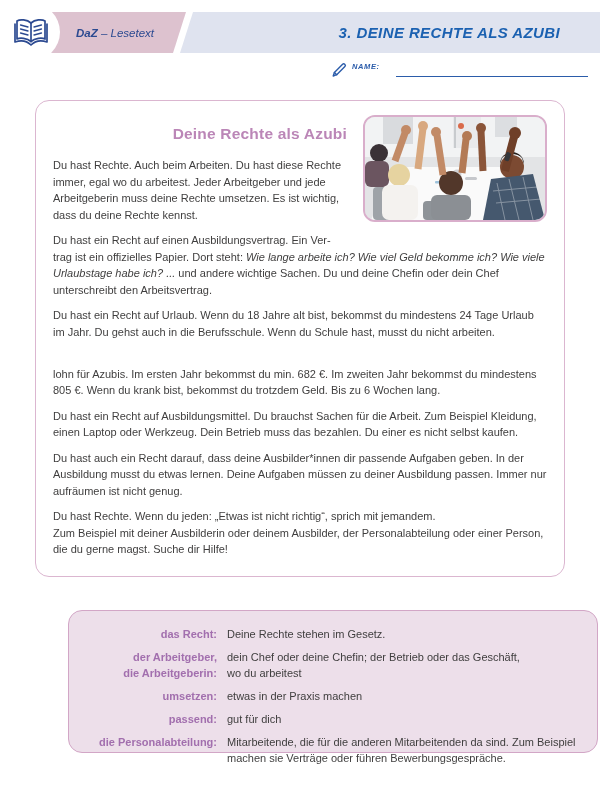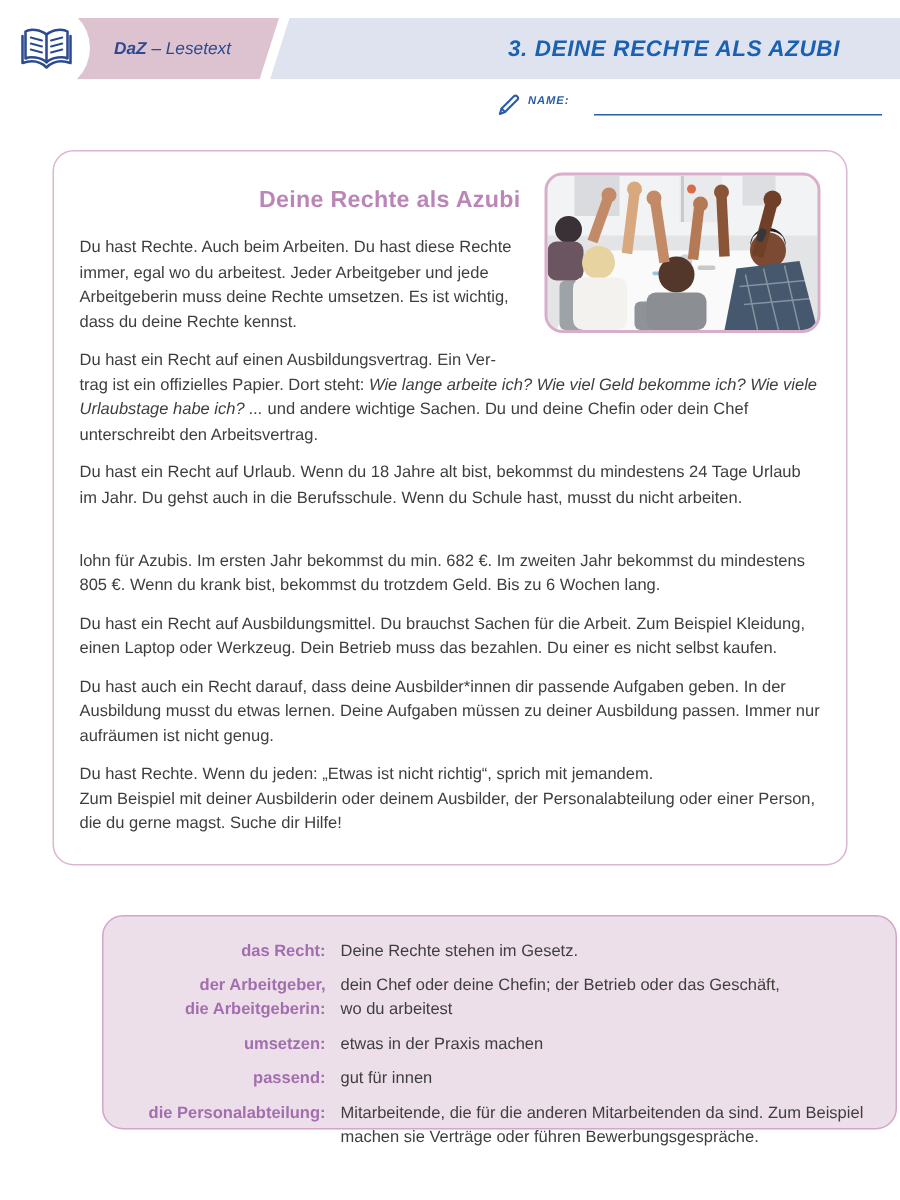--- a/index.html
+++ b/index.html
@@ -143,19 +143,19 @@
 
   <div class="gloss-box">
     <div class="gloss-grid">
         <div class="gloss-term">das Recht:</div>
         <div class="gloss-def">Deine Rechte stehen im Gesetz.</div>
         <div class="gloss-term">der Arbeitgeber,<br>die Arbeitgeberin:</div>
         <div class="gloss-def">dein Chef oder deine Chefin; der Betrieb oder das Geschäft,<br>wo du arbeitest</div>
         <div class="gloss-term">umsetzen:</div>
         <div class="gloss-def">etwas in der Praxis machen</div>
         <div class="gloss-term">passend:</div>
-        <div class="gloss-def">gut für innen</div>
+        <div class="gloss-def">gut für dich</div>
         <div class="gloss-term">die Personalabteilung:</div>
         <div class="gloss-def">Mitarbeitende, die für die anderen Mitarbeitenden da sind. Zum Beispiel<br>machen sie Verträge oder führen Bewerbungsgespräche.</div>
       </div>
   </div>
 
 </div>
 
 </body></html>

